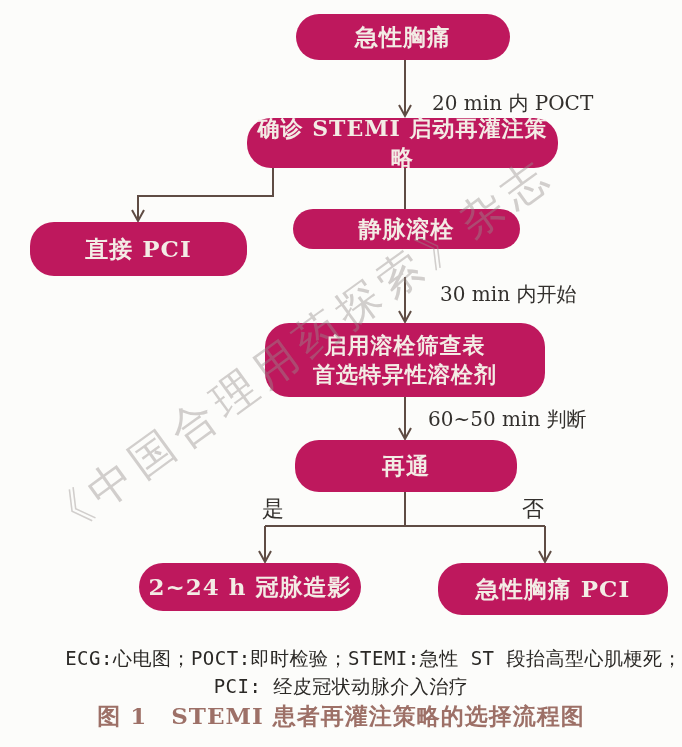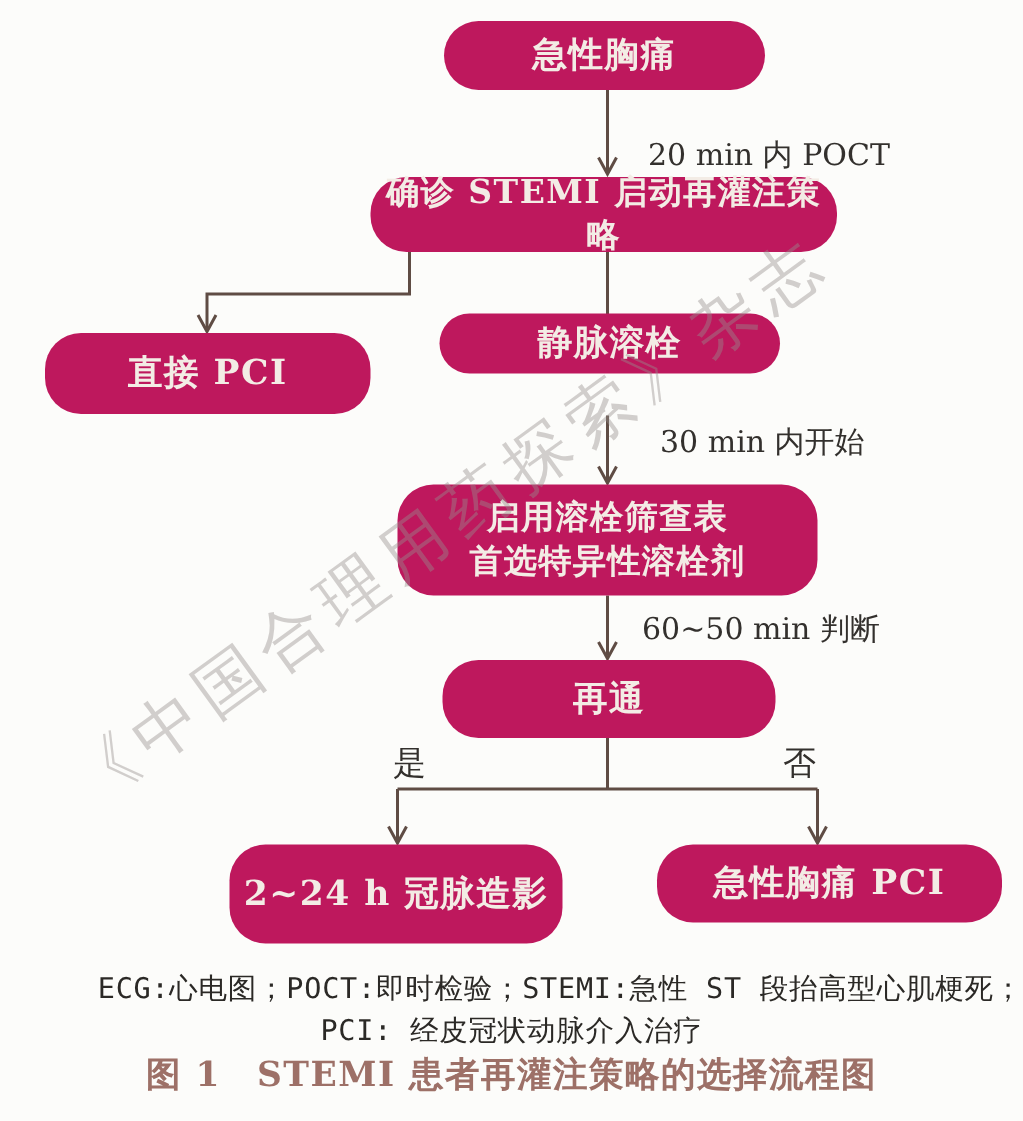--- a/index.html
+++ b/index.html
@@ -111,21 +111,21 @@
 
   <div class="node" style="left:265px; top:323px; width:280px; height:74px; font-size:22px;justify-content:center;">
     <span>启用溶栓筛查表</span>
     <span>首选特异性溶栓剂</span>
   </div>
 
   <div class="node" style="left:295px; top:440px; width:222px; height:52px;">
     <span>再通</span>
   </div>
 
-  <div class="node" style="left:153px; top:563px; width:222px; height:66px;justify-content:center;">
+  <div class="node" style="left:139px; top:563px; width:222px; height:48px;justify-content:center;">
     <span>2~24 h 冠脉造影</span>
   </div>
 
   <div class="node" style="left:438px; top:563px; width:230px; height:52px;">
     <span>急性胸痛 PCI</span>
   </div>
 
   <div class="edge-label" style="left:422px; top:90px;margin-left:10px;">20 min 内 POCT</div>
   <div class="edge-label" style="left:440px; top:281px;">30 min 内开始</div>
   <div class="edge-label" style="left:428px; top:406px;">60~50 min 判断</div>

